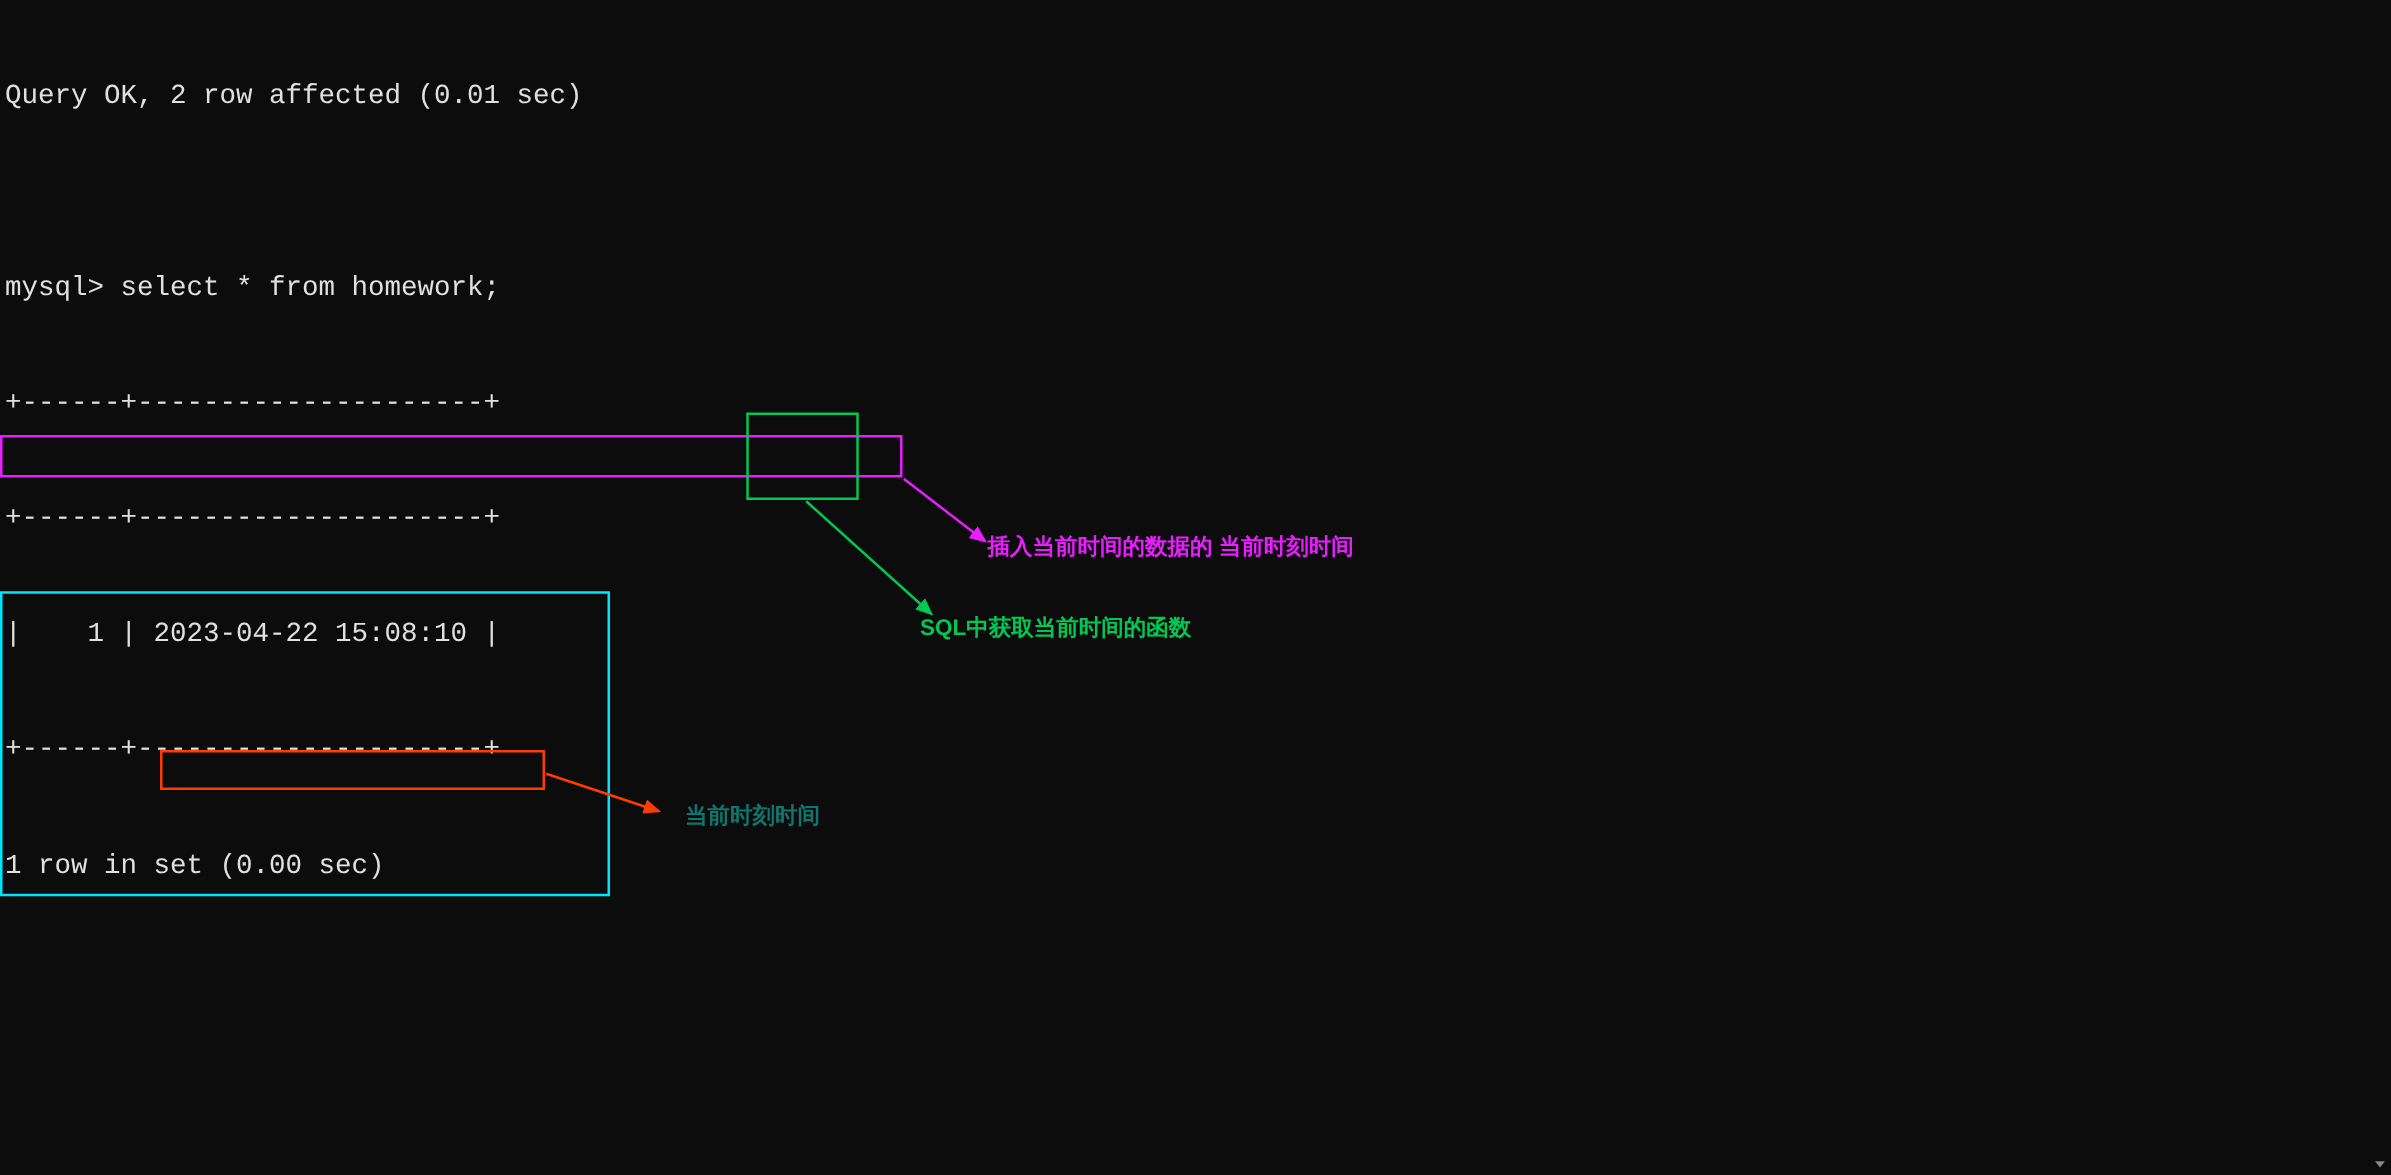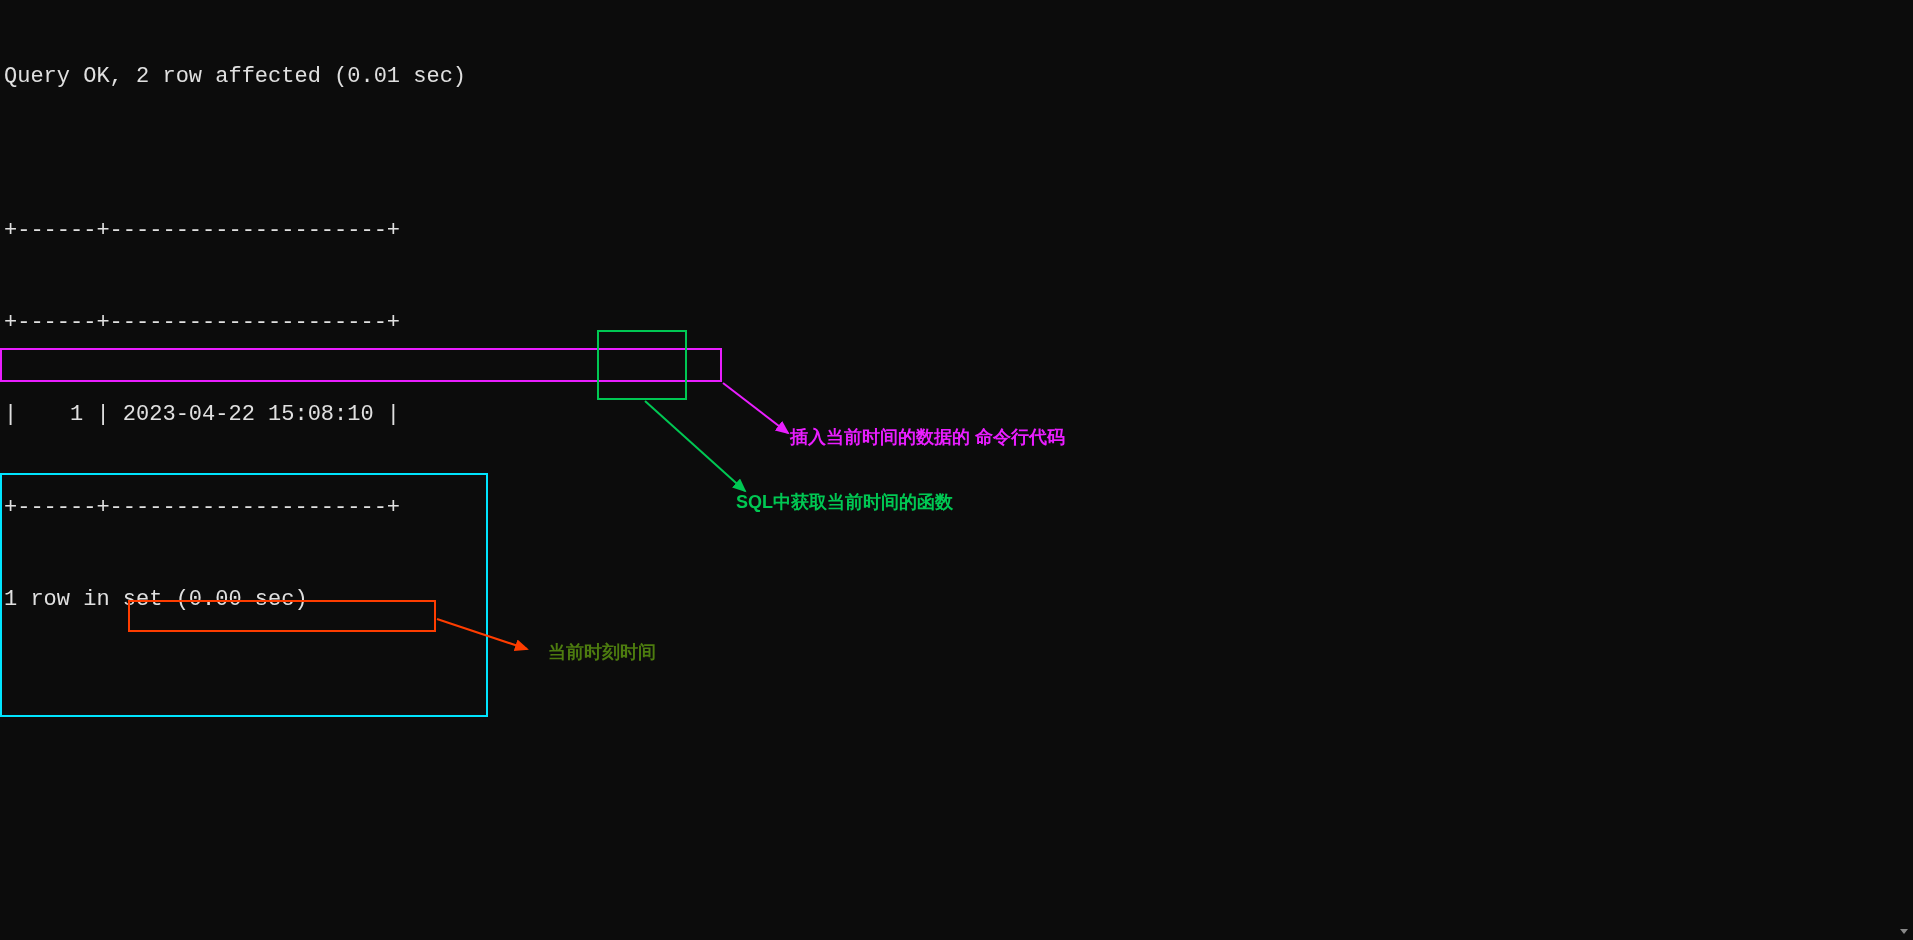--- a/index.html
+++ b/index.html
@@ -49,21 +49,21 @@
       font-weight: bold;
       white-space: nowrap;
     }
     .annotation-magenta {
       color: #e91eff;
     }
     .annotation-green {
       color: #00c853;
     }
     .annotation-red {
-      color: #4d7c0f;
+      color: #0f766e;
     }
     .arrow {
       position: absolute;
       pointer-events: none;
     }
     .scrollbar-indicator {
       position: absolute;
       right: 2px;
       bottom: 2px;
       width: 14px;
@@ -74,20 +74,21 @@
       align-items: center;
       justify-content: center;
     }
   </style>
 </head>
 <body>
 
 <div class="terminal">
   <div class="line">Query OK, 2 row affected (0.01 sec)</div>
   <div class="line"></div>
+  <div class="line">mysql&gt; select * from homework;</div>
   <div class="line">+------+---------------------+</div>
   <div class="line">+------+---------------------+</div>
   <div class="line">|    1 | 2023-04-22 15:08:10 |</div>
   <div class="line">+------+---------------------+</div>
   <div class="line">1 row in set (0.00 sec)</div>
   <div class="line"></div>
   
   
   <div class="line"></div>
   
@@ -128,21 +129,21 @@
 
 <svg class="arrow" style="left:432px; top:614px; width:110px; height:50px;">
   <defs>
     <marker id="arrowhead-red" markerWidth="8" markerHeight="8" refX="6" refY="3" orient="auto">
       <polygon points="0 0, 7 3, 0 6" fill="#ff3d00"></polygon>
     </marker>
   </defs>
   <line x1="5" y1="5" x2="95" y2="35" stroke="#ff3d00" stroke-width="2" marker-end="url(#arrowhead-red)"></line>
 </svg>
 
-<div class="annotation annotation-magenta" style="left:790px; top:425px;">插入当前时间的数据的 命令行代码</div>
+<div class="annotation annotation-magenta" style="left:790px; top:425px;">插入当前时间的数据的 当前时刻时间</div>
 <div class="annotation annotation-green" style="left:736px; top:490px;">SQL中获取当前时间的函数</div>
 <div class="annotation annotation-red" style="left:548px; top:640px;">当前时刻时间</div>
 
 <div class="scrollbar-indicator">
   <svg width="10" height="10" viewBox="0 0 10 10">
       <polygon points="1,3 9,3 5,8" fill="#888"></polygon>
     </svg>
 </div>
 
 </body></html>

